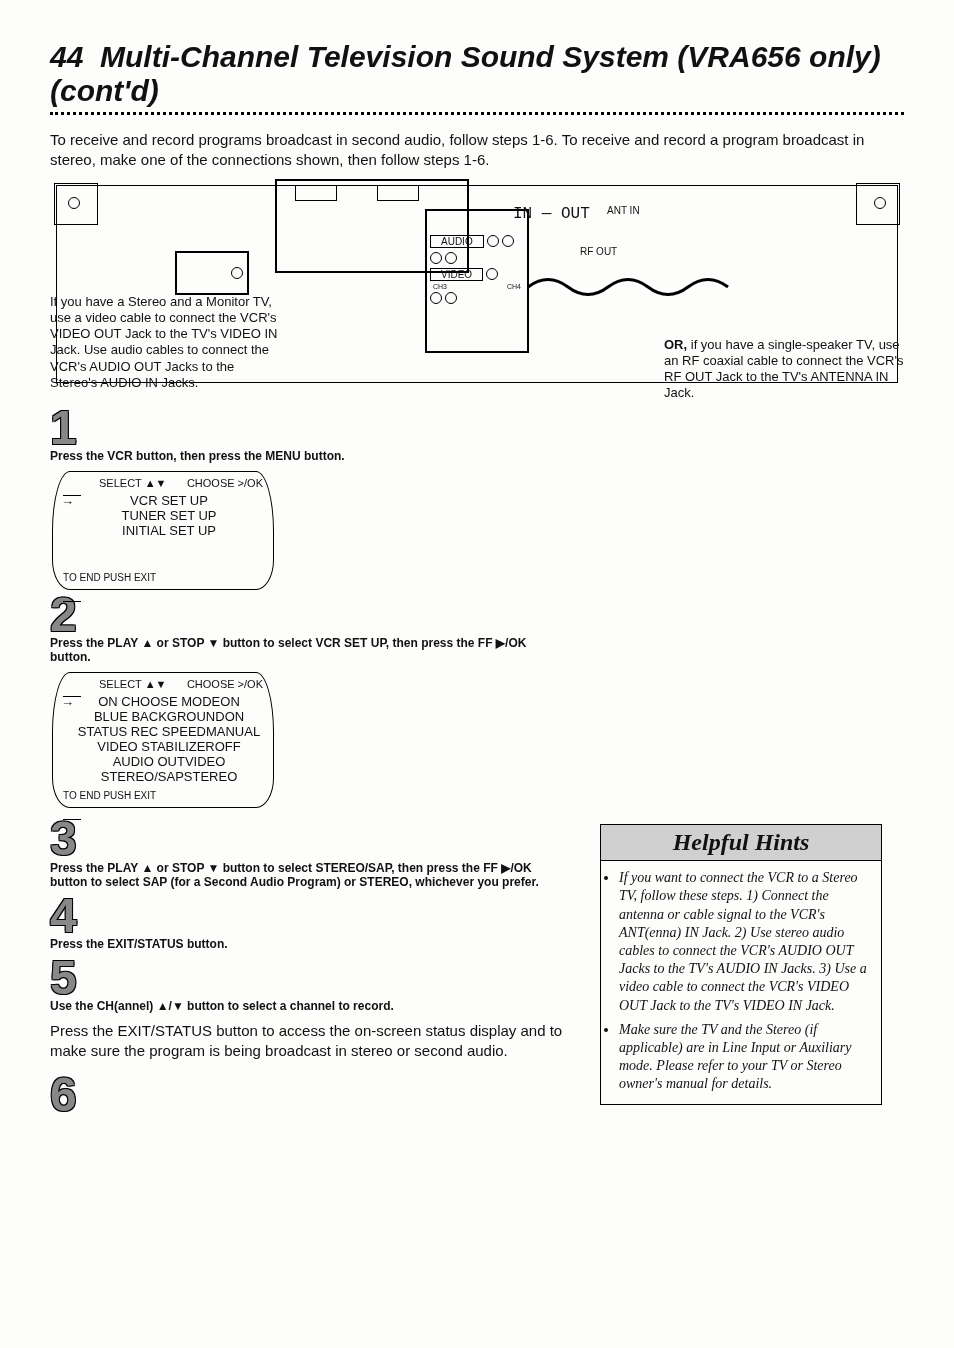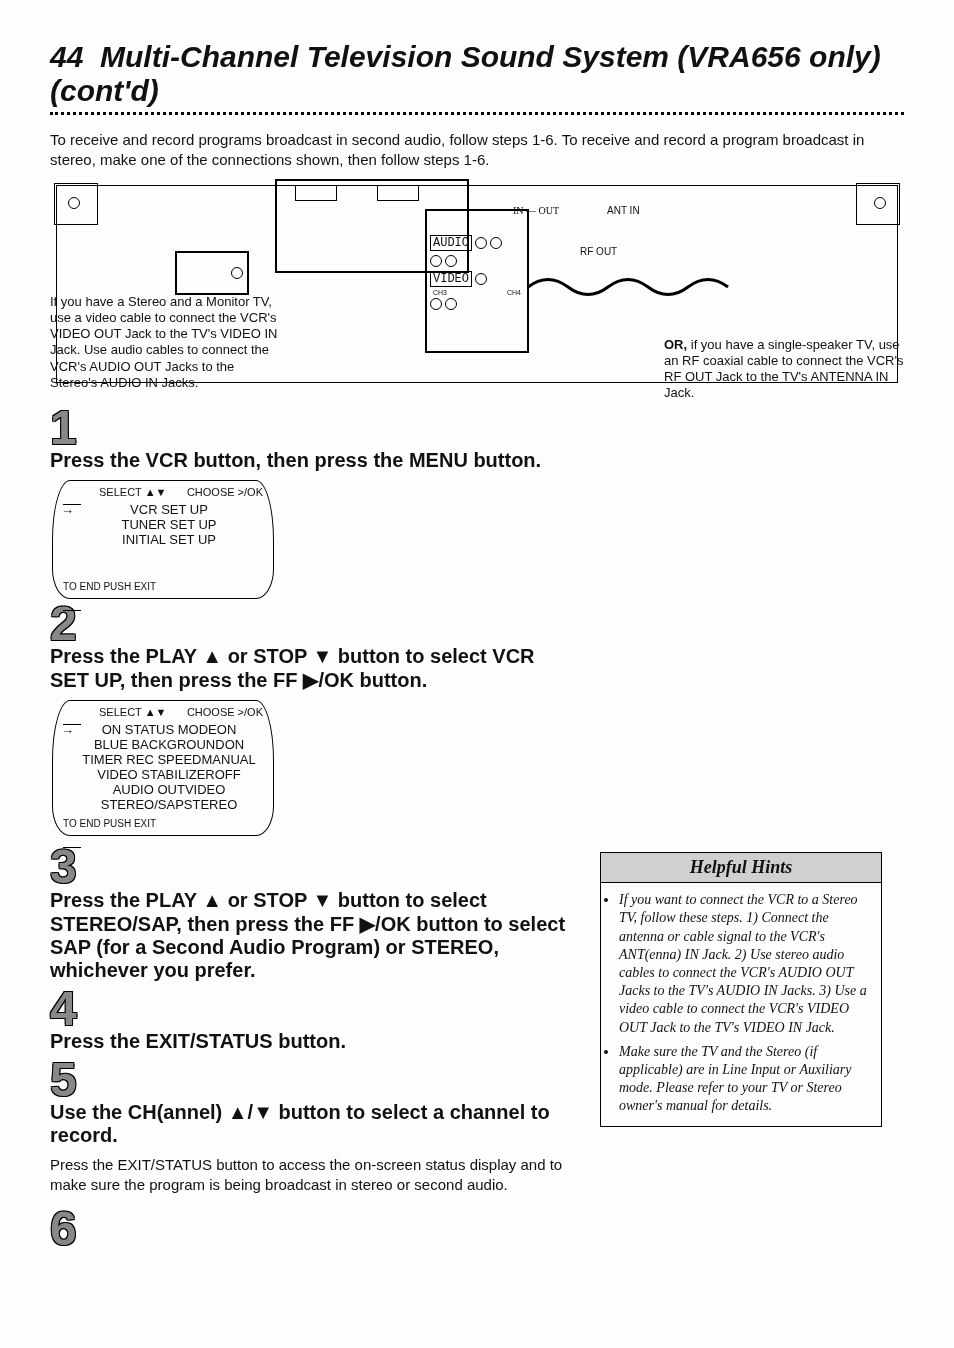--- a/index.html
+++ b/index.html
@@ -43,38 +43,38 @@
   .callout-left { left: 0; top: 115px; width: 235px; }
   .callout-right { right: 0; top: 158px; width: 240px; text-align: left; }
   .tv-left { width: 110px; height: 72px; top: 10px; left: 80px; }
   .tv-right { width: 120px; height: 78px; top: 32px; right: 100px; }
   .knob { width:10px; height:10px; border:1px solid #000; border-radius:50%; position:absolute; }
   .vcr-unit { position:absolute; width:190px; height:90px; top:0; left:225px; border:2px solid #000; }
   .ampbox { position:absolute; width:70px; height:40px; top:72px; left:125px; border:2px solid #000; }
   .jackbox { position:absolute; width:100px; height:140px; top:30px; left:375px; border:2px solid #000; font-size:7px; font-family:Arial,sans-serif; }
   .jackrow { display:flex; align-items:center; gap:3px; padding:2px 3px; }
   .jack { width:10px; height:10px; border:1px solid #000; border-radius:50%; }
-  .jlabel { font-size:12px; border:1px solid #000; padding:0 2px;font-family:Liberation Mono, monospace; }
+  .jlabel { font-size:10px; border:1px solid #000; padding:0 10px; }
   .rfout { position:absolute; top:67px; left:497px; font-size:10px; font-family:Arial,sans-serif; }
   .antin { position:absolute; top:26px; left:497px; font-size:10px; font-family:Arial,sans-serif; }
-  .inout { position:absolute; top:26px; left:463px; font-size:10px; font-family:Liberation Serif, serif; }
+  .inout { position:absolute; top:26px; left:463px; font-size:16px; font-family:Liberation Mono, monospace; }
 
   .step-num {
     font-family: Arial, sans-serif;
     font-size: 48px;
     font-weight: 900;
     color: #888;
     text-shadow: 1px 1px 0 #000, -1px -1px 0 #000, 1px -1px 0 #000, -1px 1px 0 #000;
     line-height: 0.8;
     margin-top: 6px;
     margin-bottom: 2px;
   }
   .step-head {
     font-family: Arial, sans-serif;
-    font-size: 20px;
+    font-size: 12px;
     font-weight: bold;
     margin: 0 0 8px 0;
     max-width: 520px;
   }
   .step-body {
     font-family: Arial, sans-serif;
     font-size: 15px;
     line-height: 1.3;
     max-width: 520px;
     margin: 2px 0 16px 0;
@@ -114,21 +114,21 @@
     font-family: Georgia, serif;
     font-style: italic;
     font-size: 14px;
   }
   .hints-title {
     background: #d0d0d0;
     font-weight: bold;
     text-align: center;
     padding: 4px 0;
     border-bottom: 1px solid #000;
-    font-size: 18px;
+    font-size: 24px;
     font-style: italic;
   }
   .hints ul { margin: 8px 12px 10px 18px; padding:0; }
   .hints li { margin-bottom: 6px; line-height:1.3; }
 </style>
 </head>
 <body>
 
 <h1 class="page-title">
   <span>44</span>
@@ -219,29 +219,29 @@
 </div>
 
 <div class="step-num">2</div>
 <p class="step-head">Press the PLAY ▲ or STOP ▼ button to select VCR SET UP, then press the FF ▶/OK button.</p>
 <div class="osd">
   <div class="osd-header">
     <span>SELECT ▲▼</span>
     <span>CHOOSE &gt;/OK</span>
   </div>
   <div class="osd-line sel">
-      <span>ON STATUS MODE</span>
+      <span>ON CHOOSE MODE</span>
       <span>ON</span>
     </div>
   <div class="osd-line">
       <span>BLUE BACKGROUND</span>
       <span>ON</span>
     </div>
   <div class="osd-line">
-      <span>TIMER REC SPEED</span>
+      <span>STATUS REC SPEED</span>
       <span>MANUAL</span>
     </div>
   <div class="osd-line">
       <span>VIDEO STABILIZER</span>
       <span>OFF</span>
     </div>
   <div class="osd-line">
       <span>AUDIO OUT</span>
       <span>VIDEO</span>
     </div>

